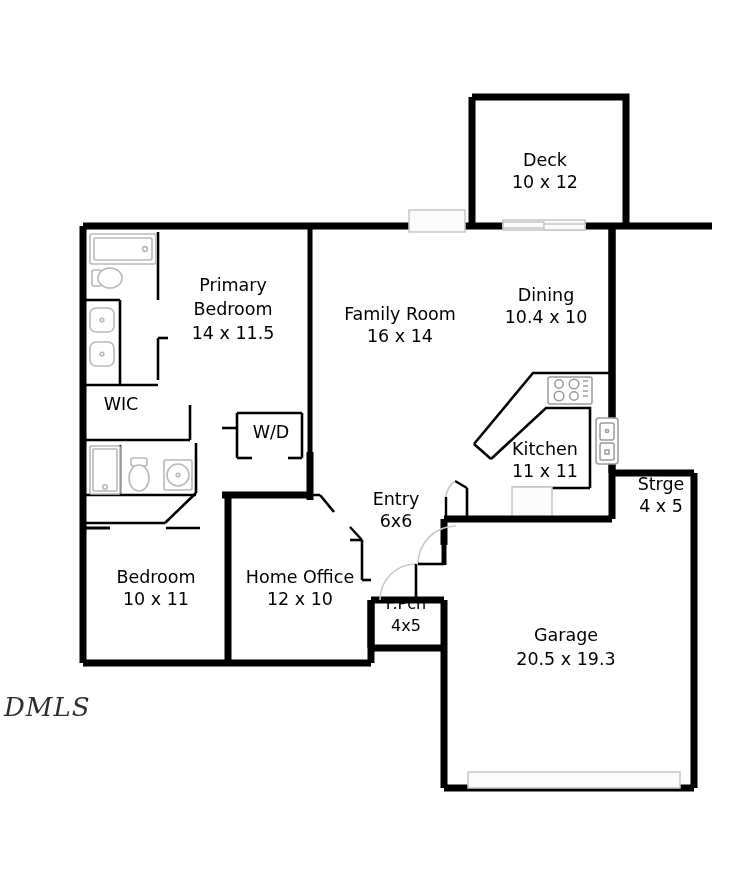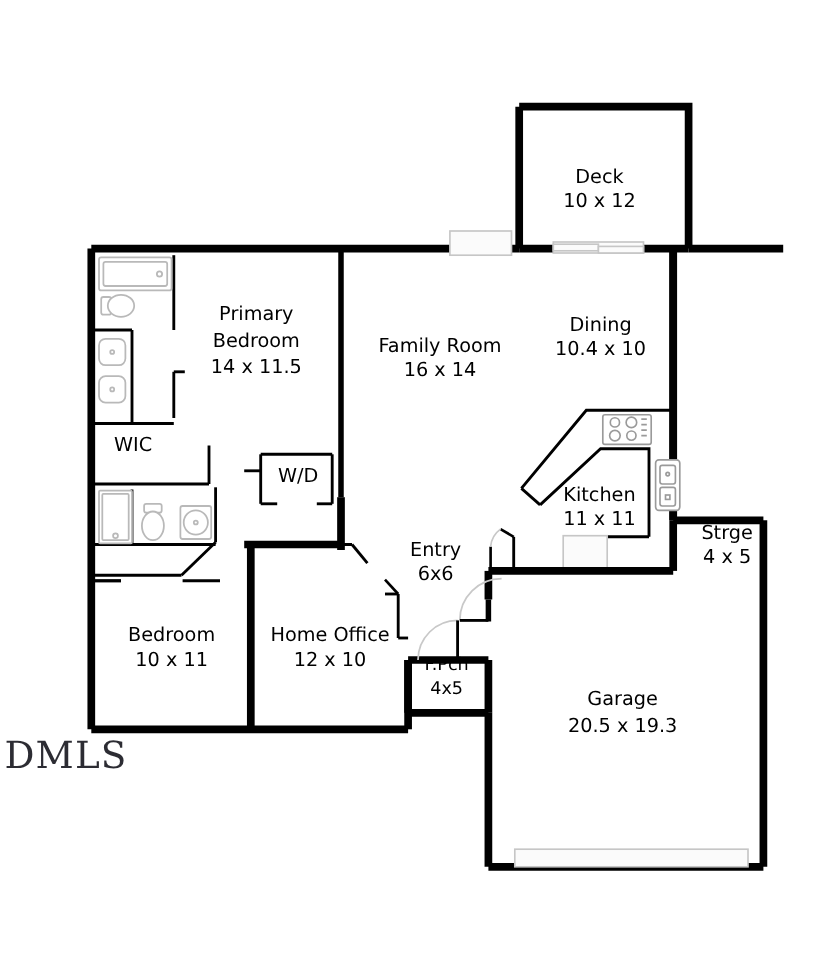--- a/index.html
+++ b/index.html
@@ -76,27 +76,28 @@
     fill: #000000;
     text-anchor: middle;
     dominant-baseline: auto;
   }
   .room-label.small {
     font-size: 16px;
   }
   .watermark {
     position: absolute;
     left: 4px;
-    bottom: 29px;
+    bottom: 14px;
     font-family: "DejaVu Serif", "Liberation Serif", serif;
-    font-size: 34px;
+    font-size: 26px;
     color: #1b1b22;
     opacity: 0.92;
     letter-spacing: 1px;
     white-space: nowrap;
+    font-style: italic;
   }
 </style>
 </head>
 <body>
 
 <div id="plan-root">
 
 <svg id="floorplan" viewBox="0 0 740 880" xmlns="http://www.w3.org/2000/svg">
 
   <rect x="0" y="0" width="740" height="880" fill="#ffffff"></rect>

